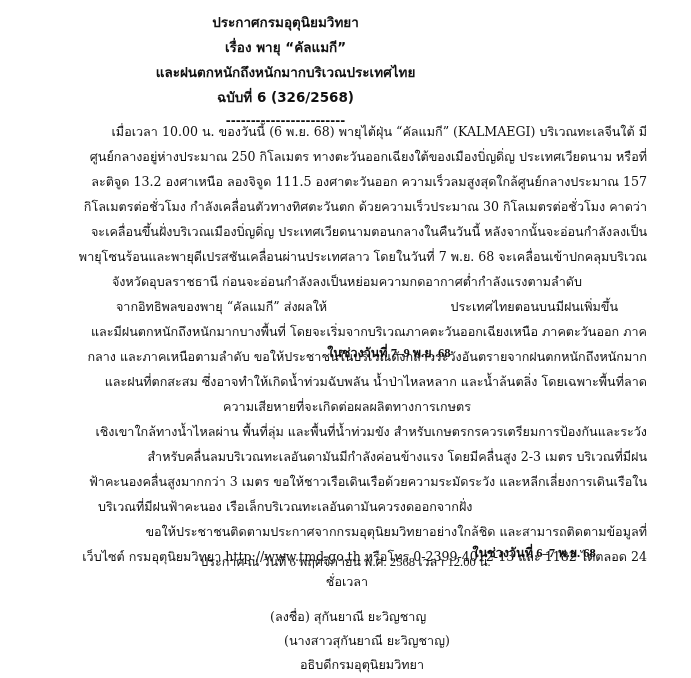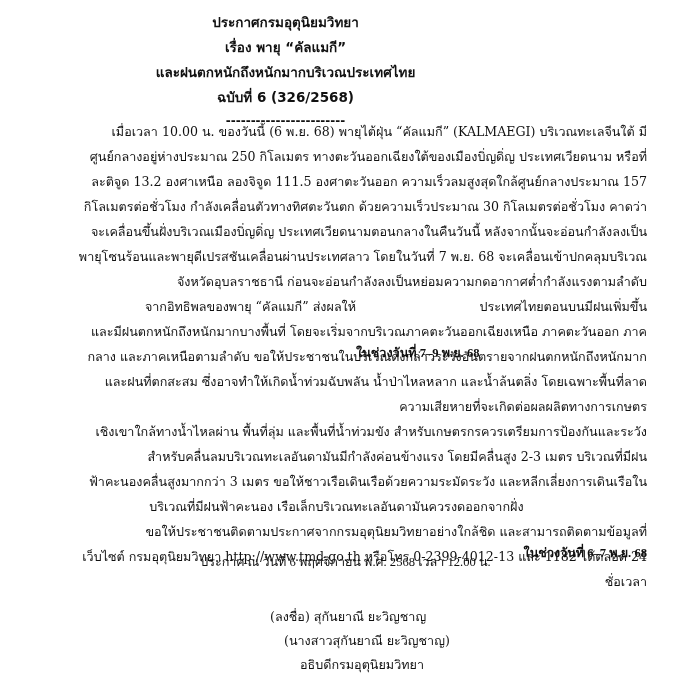--- a/index.html
+++ b/index.html
@@ -14,21 +14,21 @@
     .title-line {
       font-family: "DejaVu Sans", "Liberation Sans", sans-serif;
       font-weight: bold; font-size: 13.5px; line-height: 25px; white-space: nowrap;
     }
     .title-sep { font-family: "DejaVu Sans", sans-serif; font-weight: bold; font-size: 12px; line-height: 22px; letter-spacing: 0px; }
     .body { position: absolute; left: 47px; top: 119px; width: 600px; }
     .line {
       font-size: 12.6px; line-height: 25px; white-space: nowrap; height: 25px;
       display: flex; justify-content: flex-end;
     }
-    .line.last { justify-content: flex-end; }
+    .line.last { justify-content: center; }
     .line.indent { padding-left: 40px; }
     .line.indent2 { padding-left: 44px; }
     .line span.w { white-space: nowrap; }
     .bold { font-family: Liberation Serif, serif; font-weight: bold; margin-top: 47px; }
     .footer { position: absolute; left: 0; width: 691px; text-align: center; font-size: 12.6px; line-height: 24px; font-family: Liberation Serif, serif; }
     .footer.date { top: 550px; }
     .sign { position: absolute; left: 270px; top: 605px; font-size: 12.6px; line-height: 24px; }
     .sign .l2 { padding-left: 14px; }
     .sign .l3 { padding-left: 30px; }
   </style>

